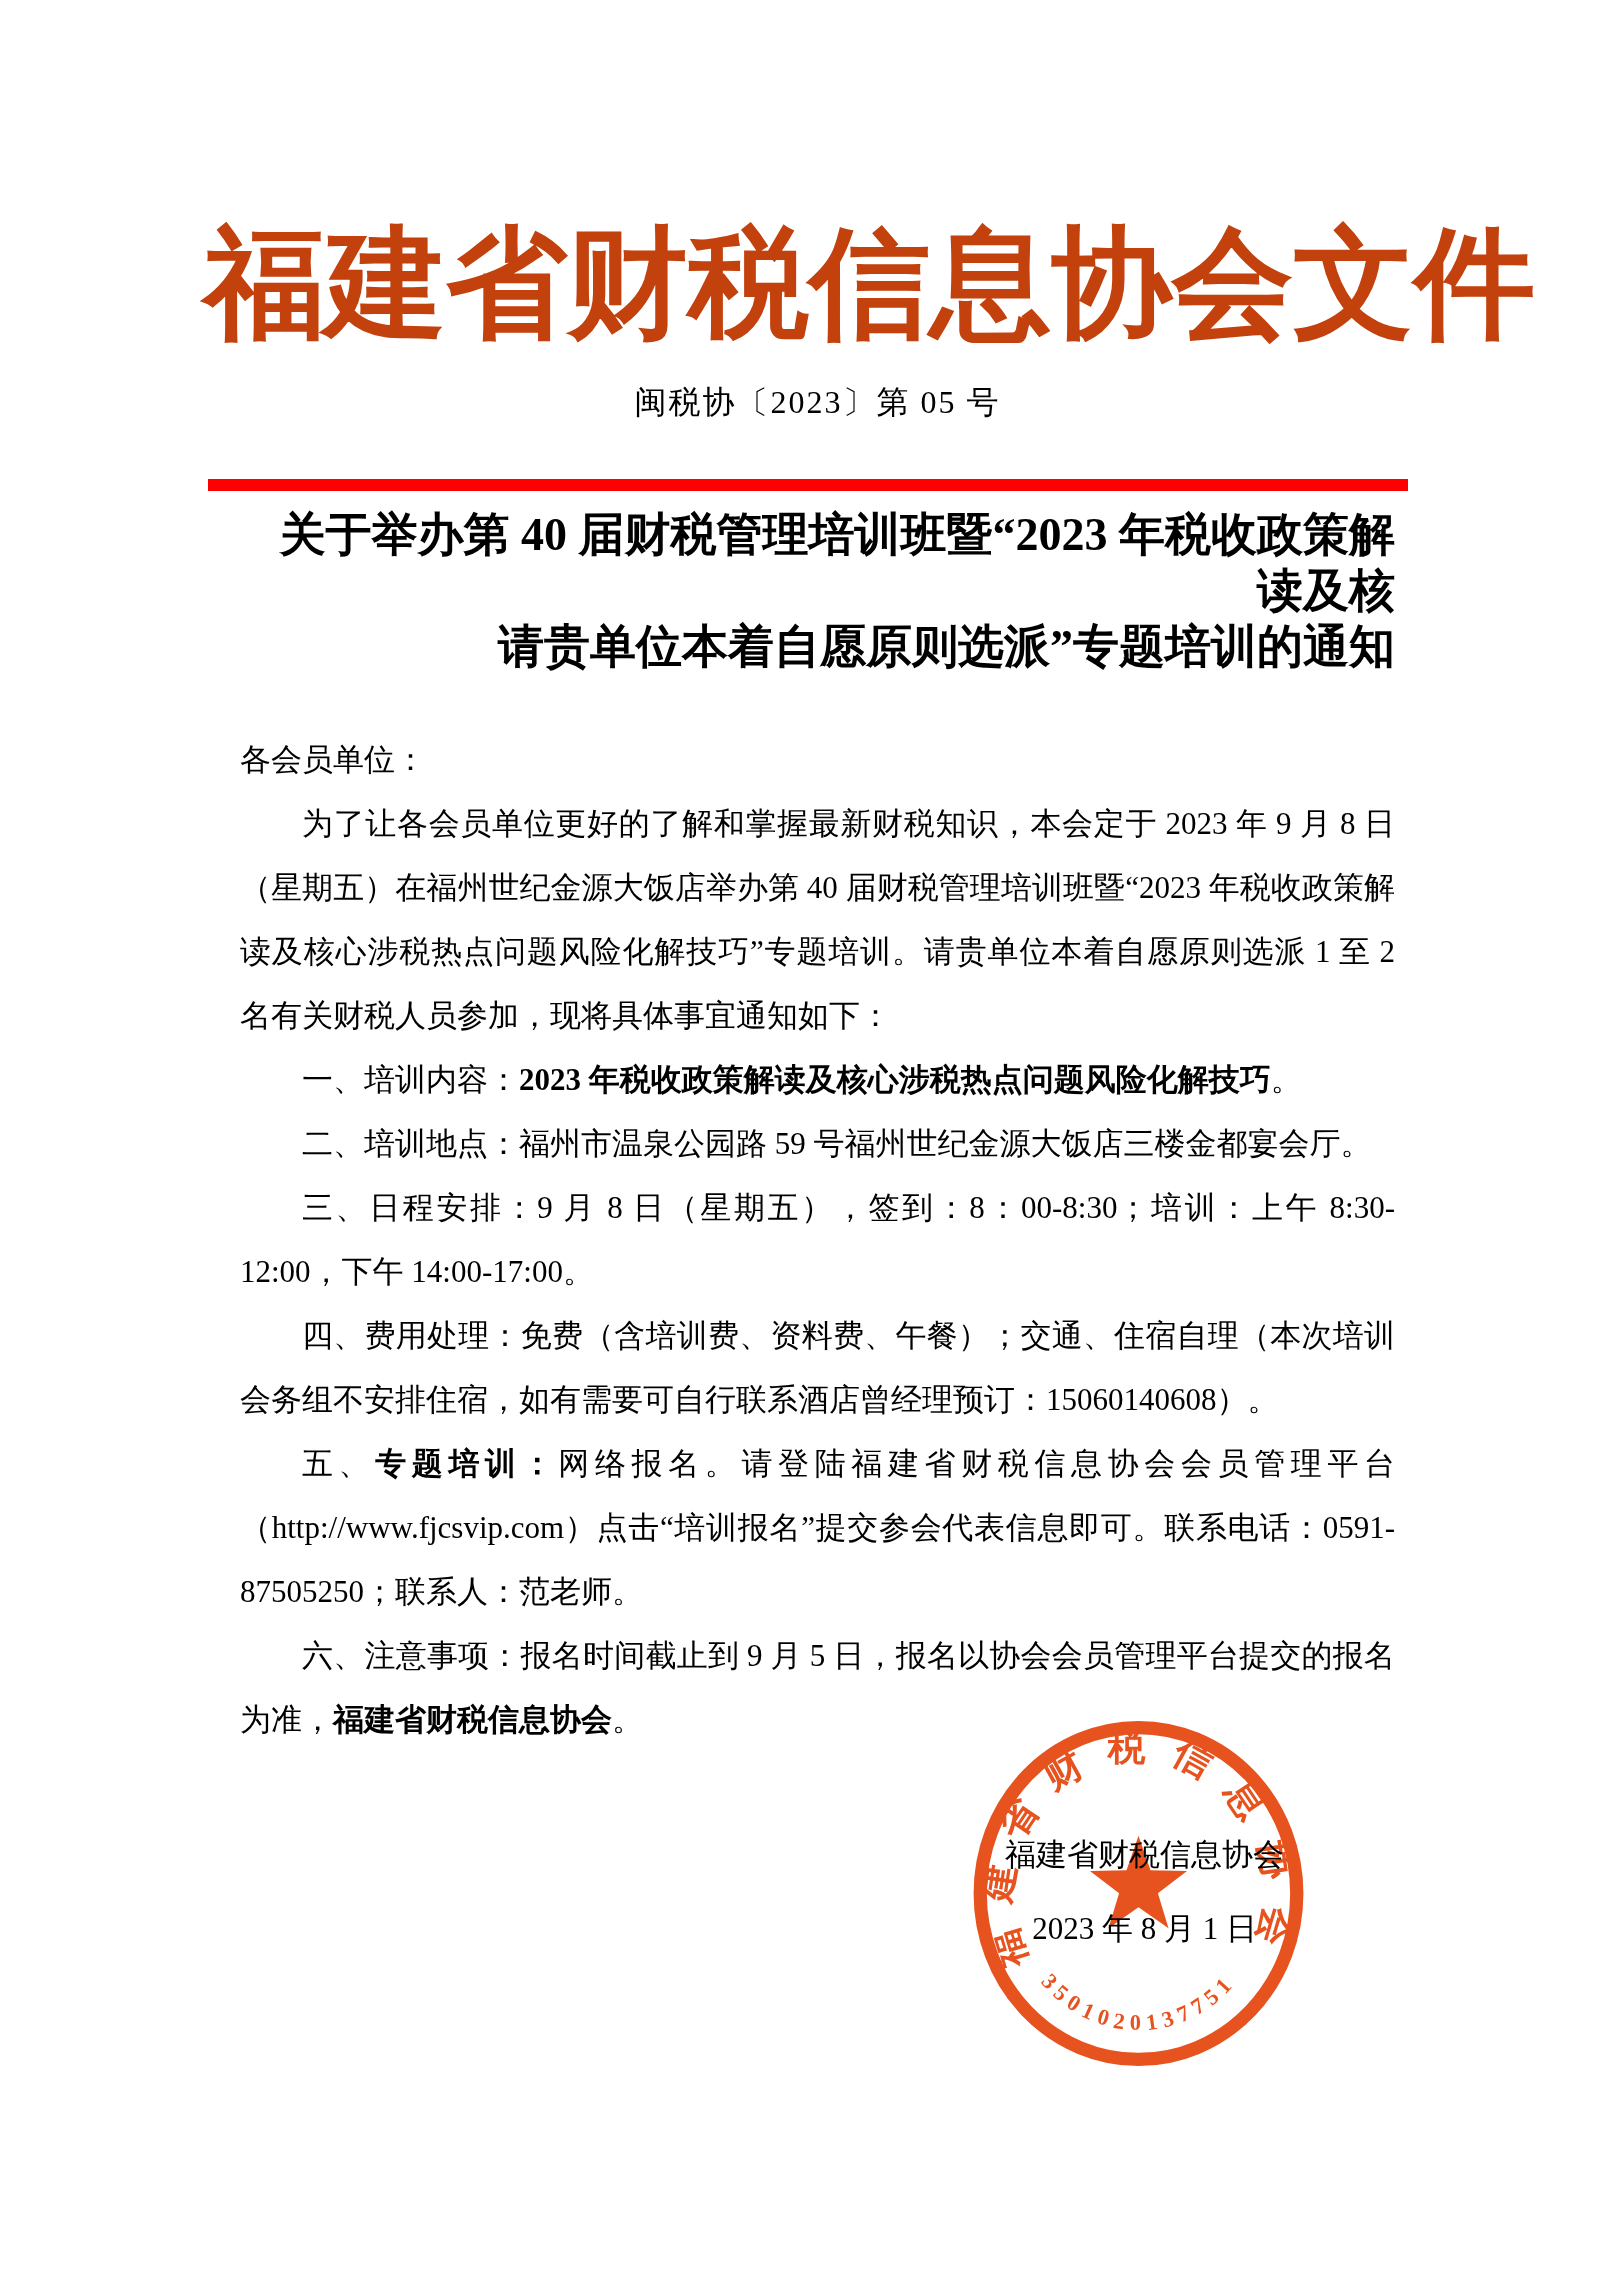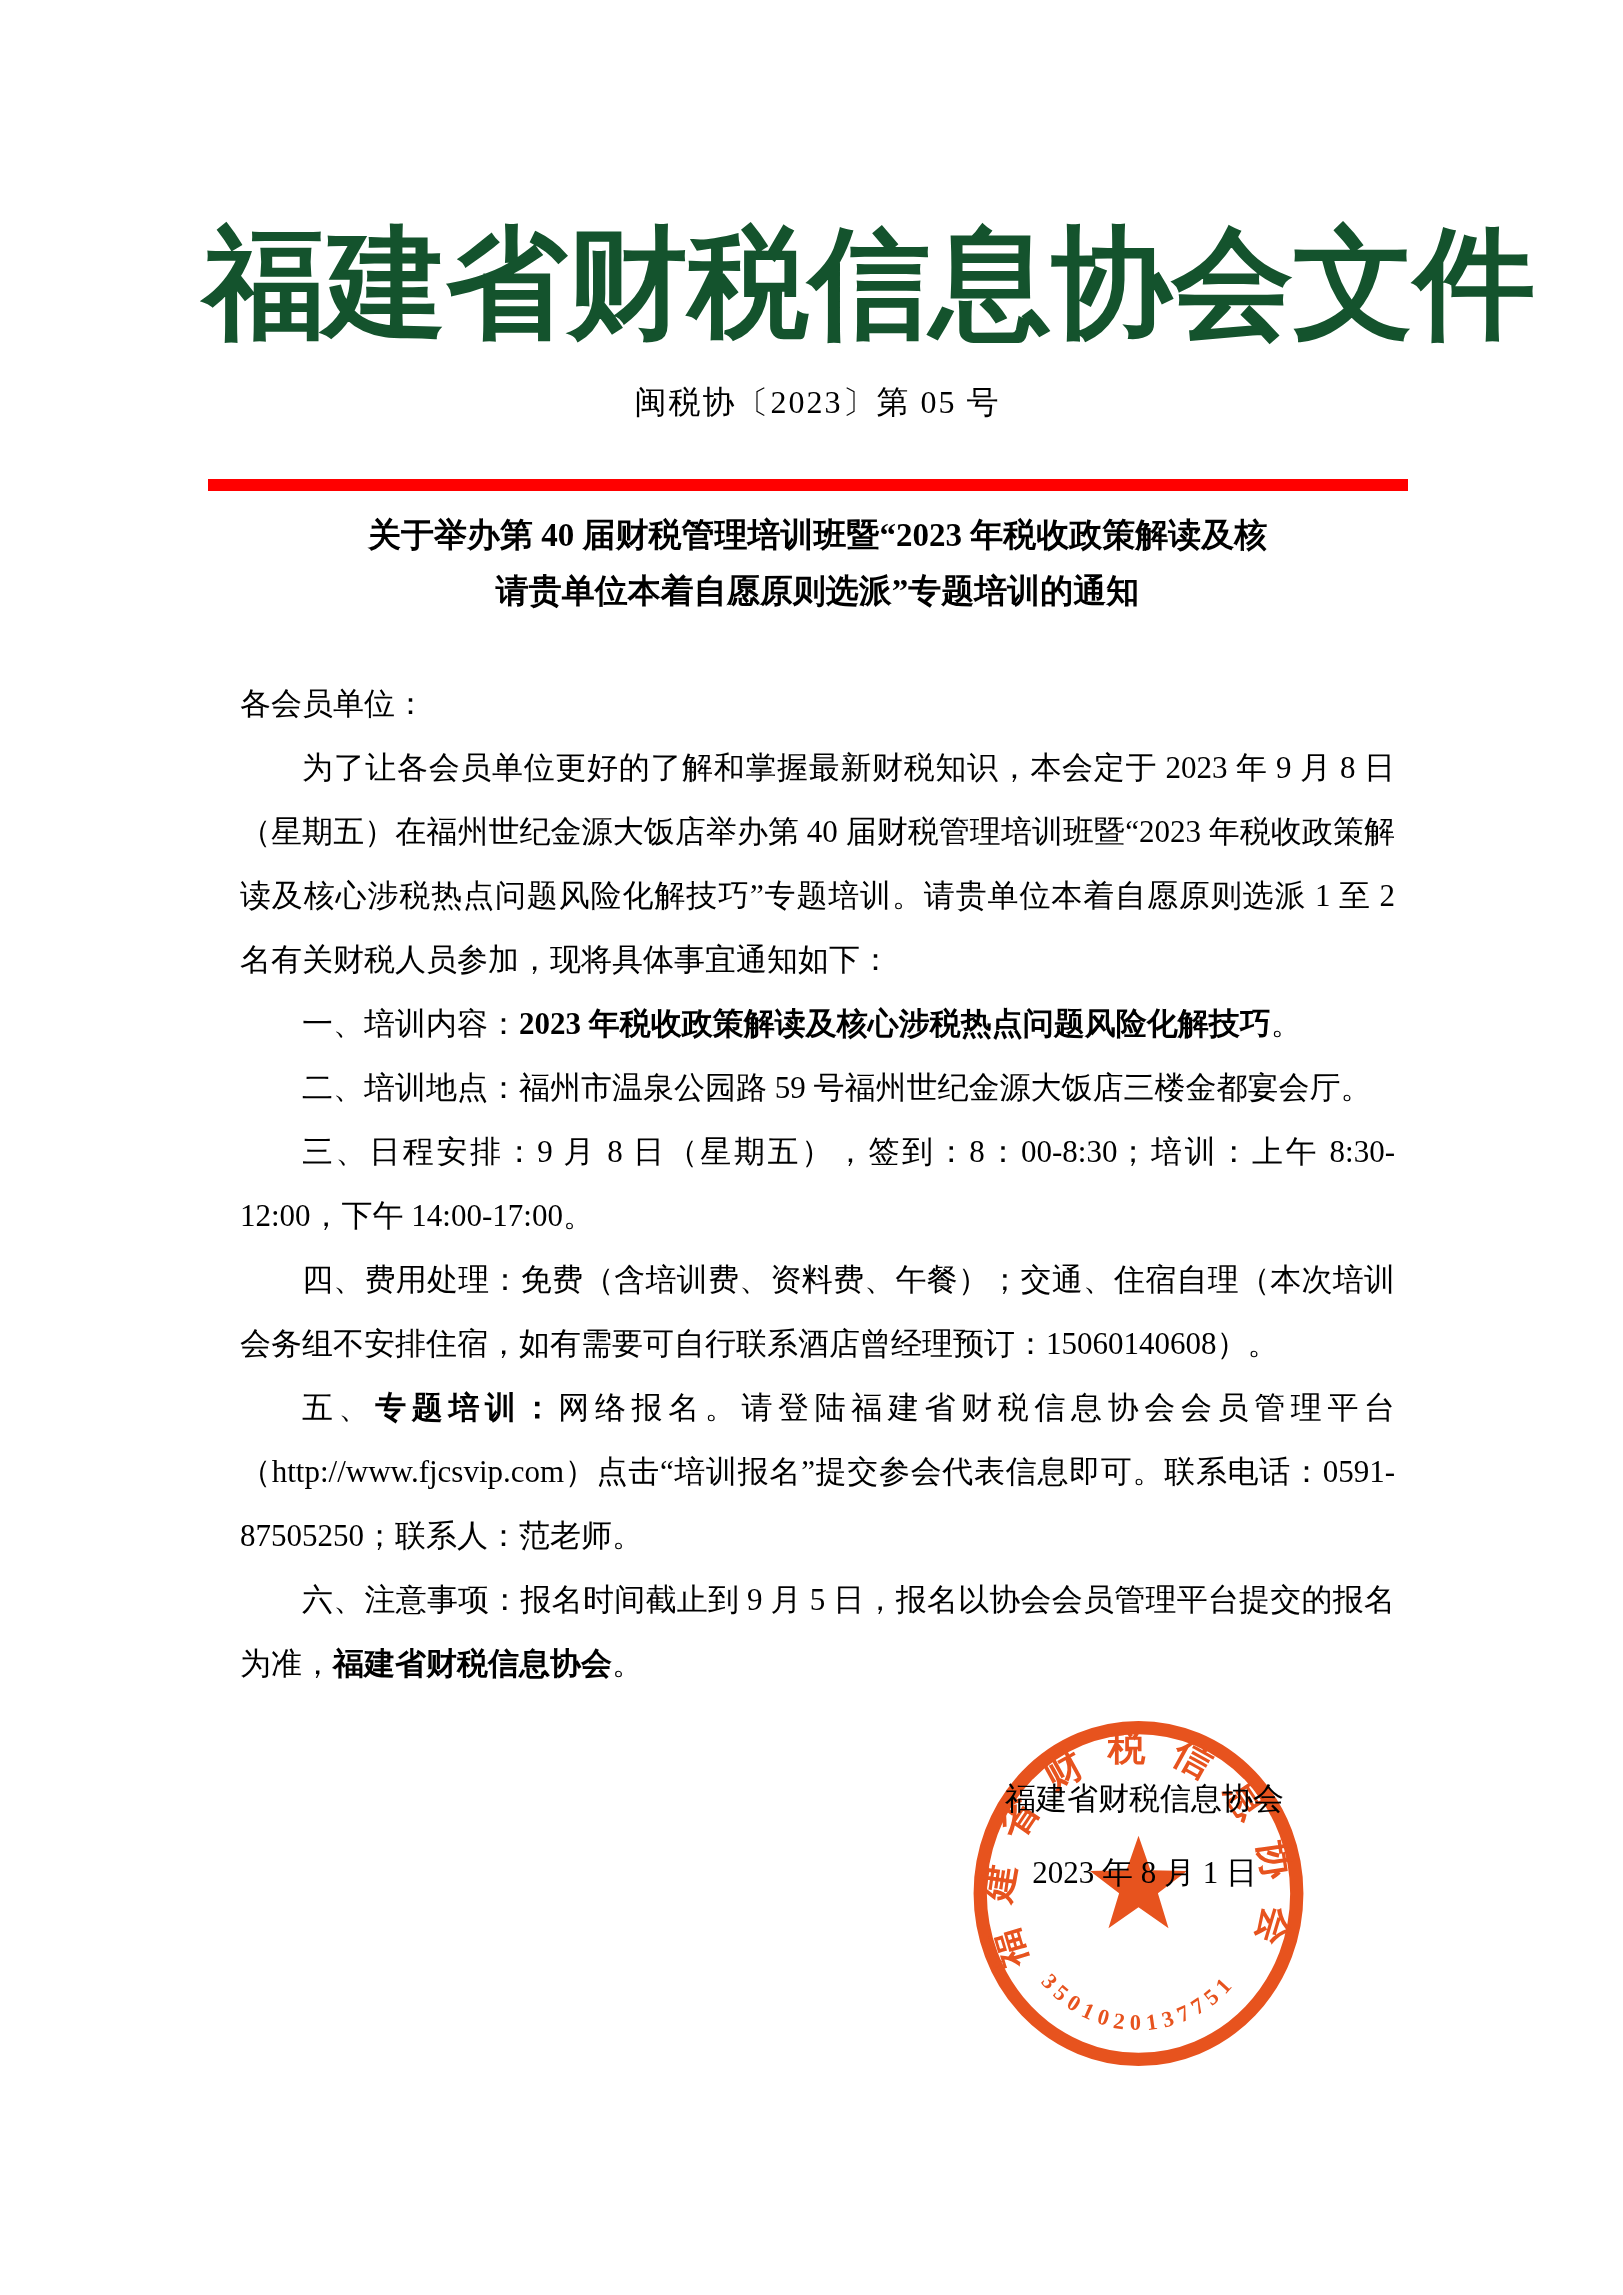--- a/index.html
+++ b/index.html
@@ -16,45 +16,45 @@
   .content {
     position: relative;
     z-index: 2;
     padding: 0 228px 0 240px;
   }
   .banner-title {
     margin: 220px -36px 0 -36px;
     font-size: 121px;
     line-height: 128px;
     font-weight: 900;
-    color: #14532d;
+    color: #c2410c;
     text-align: right;
     white-space: nowrap;
     letter-spacing: 0px;
   }
   .doc-number {
     margin-top: 36px;
     font-size: 32px;
     line-height: 36px;
     text-align: center;
     letter-spacing: 2px;
   }
   .red-divider {
     margin-top: 59px;
     margin-left: -32px;
     width: 1200px;
     height: 12.3px;
     background: #ff0000;
   }
   .notice-title {
     margin: 16px 0 0 0;
-    font-size: 33px;
+    font-size: 46px;
     line-height: 56px;
     font-weight: bold;
-    text-align: center;
+    text-align: right;
   }
   .notice-title span { display: block; }
   .body-text {
     margin-top: 53px;
     font-size: 31px;
     line-height: 64px;
     text-align: justify;
   }
   .body-text p { margin: 0; text-indent: 2em; }
   .body-text p.no-indent { text-indent: 0; }

